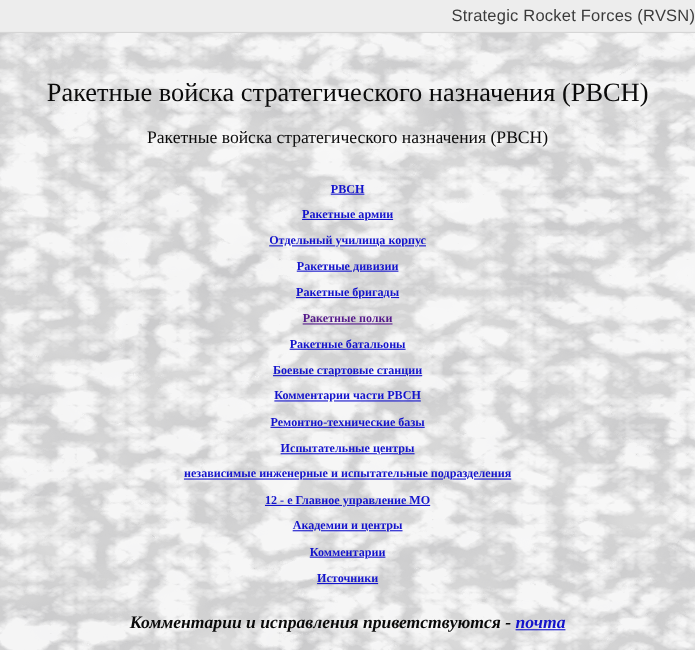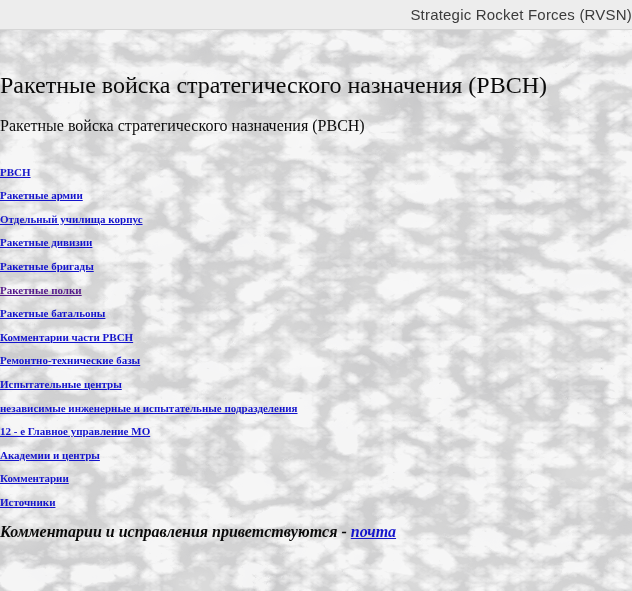--- a/index.html
+++ b/index.html
@@ -31,20 +31,21 @@
   }
   .titlebar span {
     font-family: "Liberation Sans", sans-serif;
     font-size: 15px;
     color: #3b3b3b;
     letter-spacing: 0.2px;
   }
   main {
     position: relative;
     z-index: 1;
+    text-align: center;
   }
   h1.page-title {
     margin-top: 42px;
     font-size: 24px;
     font-weight: normal;
     color: var(--text, #0a0a0a);
     line-height: 1.15;
   }
   .subtitle {
     margin-top: 16px;
@@ -56,21 +57,21 @@
   .nav-row { line-height: 21.6px; }
   .nav-row a {
     font-size: 11px;
     font-weight: bold;
     text-decoration: underline;
     color: var(--link, #1414cc);
     cursor: pointer;
   }
   .nav-row a.visited { color: var(--visited-link, #551a8b); }
   .footer-note {
-    margin-top: 9px;
+    margin-top: 21px;
     font-size: 16px;
     font-weight: bold;
     font-style: italic;
     color: var(--text, #0a0a0a);
   }
   .footer-note a {
     color: var(--link, #1414cc);
     text-decoration: underline;
     cursor: pointer;
   }
@@ -102,20 +103,21 @@
   <h1 class="page-title">Ракетные войска стратегического назначения (РВСН)</h1>
   <p class="subtitle">Ракетные войска стратегического назначения (РВСН)</p>
   <nav class="links" id="nav-links">
       <div class="nav-row"><a href="#" class="">РВСН</a></div>
       <div class="nav-row"><a href="#" class="">Ракетные армии</a></div>
       <div class="nav-row"><a href="#" class="">Отдельный училища корпус</a></div>
       <div class="nav-row"><a href="#" class="">Ракетные дивизии</a></div>
       <div class="nav-row"><a href="#" class="">Ракетные бригады</a></div>
       <div class="nav-row"><a href="#" class="visited">Ракетные полки</a></div>
       <div class="nav-row"><a href="#" class="">Ракетные батальоны</a></div>
+      <div class="nav-row"><a href="#" class="">Боевые стартовые станции</a></div>
       <div class="nav-row"><a href="#" class="">Комментарии части РВСН</a></div>
       <div class="nav-row"><a href="#" class="">Ремонтно-технические базы</a></div>
       <div class="nav-row"><a href="#" class="">Испытательные центры</a></div>
       <div class="nav-row"><a href="#" class="">независимые инженерные и испытательные подразделения</a></div>
       <div class="nav-row"><a href="#" class="">12 - е Главное управление МО</a></div>
       <div class="nav-row"><a href="#" class="">Академии и центры</a></div>
       <div class="nav-row"><a href="#" class="">Комментарии</a></div>
       <div class="nav-row"><a href="#" class="">Источники</a></div>
     </nav>
   <p class="footer-note">

